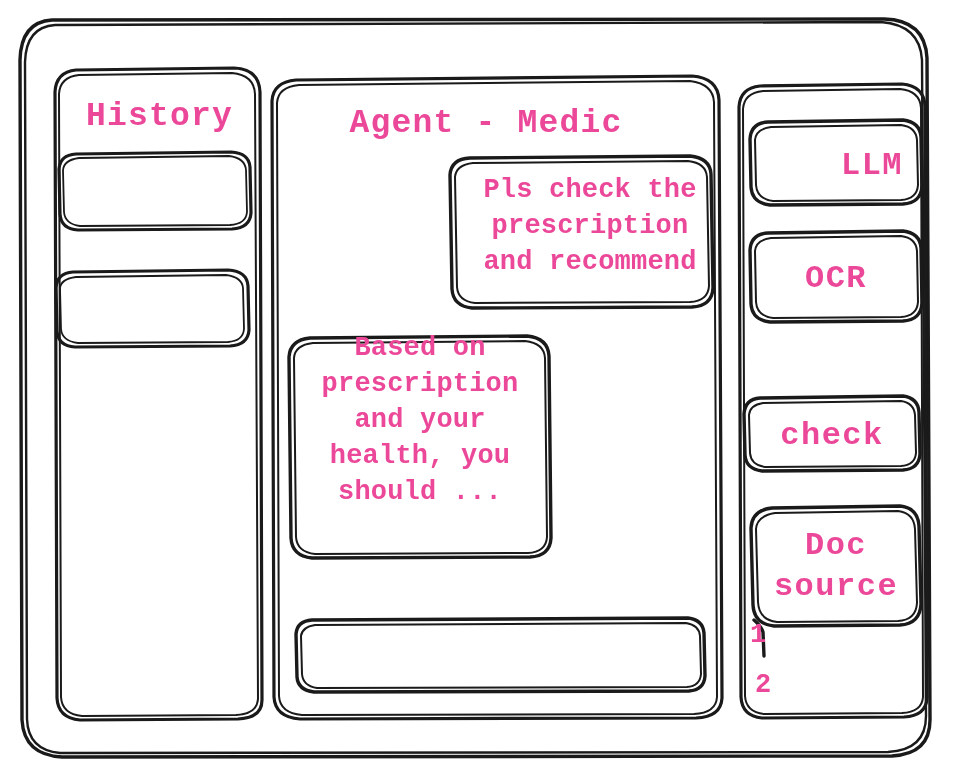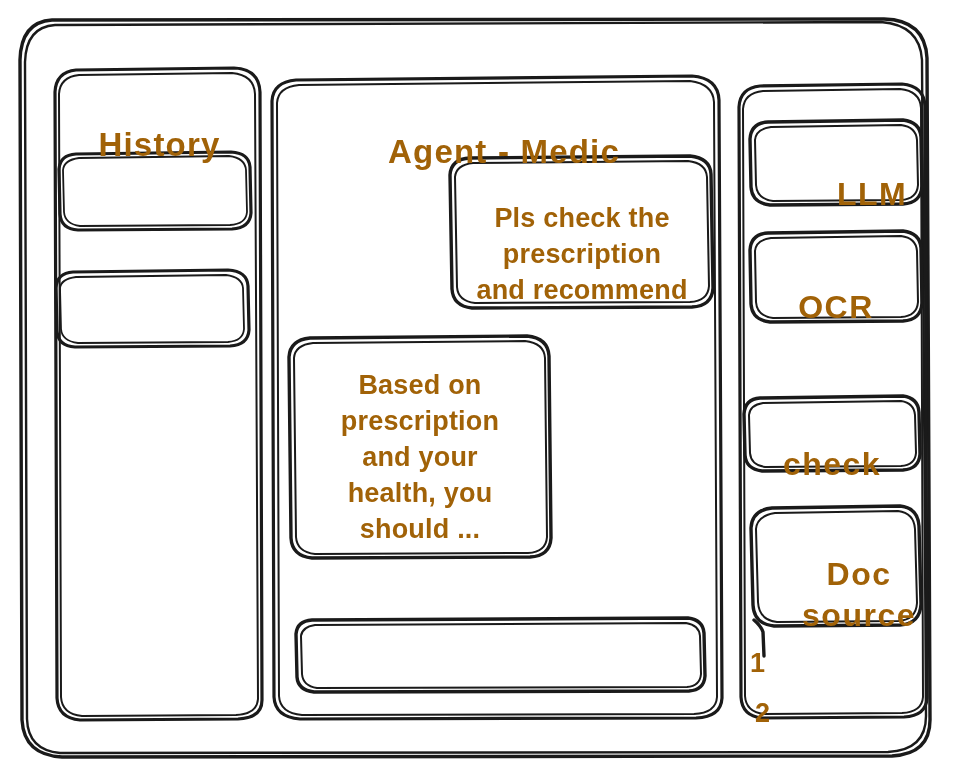--- a/index.html
+++ b/index.html
@@ -23,29 +23,28 @@
     position: absolute;
     left: 0;
     top: 0;
     width: 957px;
     height: 777px;
     pointer-events: none;
   }
   
   .label {
     position: absolute;
-    color: #a16207;
-    font-family: Liberation Sans, sans-serif;
+    color: #ec4899;
+    font-family: Liberation Mono, monospace;
     font-weight: 600;
     letter-spacing: 0.5px;
     text-align: center;
     line-height: 1.28;
     white-space: pre-line;
     user-select: none;
-    margin-top: 28px;
   }
   .panel-title {
     font-size: 33px;
     font-weight: 700;
     letter-spacing: 1.2px;
   }
   .bubble-text {
     font-size: 27px;
     font-weight: 600;
     letter-spacing: 0.2px;
@@ -125,48 +124,48 @@
   <div class="label panel-title" style="left:57px; top:96px; width:205px;">History</div>
 
   <button class="hit" style="left:59px; top:152px; width:192px; height:78px;">
     <span class="label" style="left:0; top:26px; width:192px; font-size:22px;"></span>
   </button>
 
   <button class="hit" style="left:56px; top:270px; width:193px; height:77px;">
     <span class="label" style="left:0; top:26px; width:193px; font-size:22px;"></span>
   </button>
 
-  <div class="label panel-title" style="left:274px; top:103px; width:448px;padding-left:6px;">Agent - Medic</div>
+  <div class="label panel-title" style="left:262px; top:103px; width:448px;">Agent - Medic</div>
 
-  <div class="label bubble-text" style="left:452px; top:173px; width:260px;">Pls check the
+  <div class="label bubble-text" style="left:452px; top:173px; width:260px;padding-left:8px;">Pls check the
 prescription
 and recommend</div>
 
-  <div class="label bubble-text" style="left:291px; top:340px; width:258px;">Based on
+  <div class="label bubble-text" style="left:291px; top:331px; width:258px;">Based on
 prescription
 and your
 health, you
 should ...</div>
 
   <input class="hit" type="text" autocomplete="off" style="left: 298px; top: 621px; width: 404px; height: 69px; border: 0px; outline: 0px; background: transparent; font-size: 22px; padding: 0px 18px; box-sizing: border-box;" placeholder="">
 
   <button class="hit" style="left:750px; top:120px; width:172px; height:85px;">
     <span class="label tool-text" style="left:0; top:26px; width:172px;padding-left:36px;">LLM</span>
   </button>
 
   <button class="hit" style="left:750px; top:231px; width:172px; height:91px;">
     <span class="label tool-text" style="left:0; top:28px; width:172px;">OCR</span>
   </button>
 
   <button class="hit" style="left:744px; top:396px; width:176px; height:75px;">
     <span class="label tool-text" style="left:0; top:20px; width:176px;">check</span>
   </button>
 
   <button class="hit" style="left:751px; top:506px; width:170px; height:120px;">
-    <span class="label tool-text" style="left:0; top:20px; width:170px;padding-left:23px;">Doc
+    <span class="label tool-text" style="left:0; top:20px; width:170px;">Doc
 source</span>
   </button>
 
   <svg style="position:absolute; left:748px; top:614px; width:40px; height:90px;" viewBox="0 0 40 90" fill="none" stroke="#1a1a1a" stroke-width="3.4" stroke-linecap="round">
     <path d="M 6 6 Q 13 12 15 18 L 16 42"></path>
   </svg>
 
   <div class="label src-num" style="left:750px; top:618px; width:28px; text-align:left;">1</div>
 
   <div class="label src-num" style="left:755px; top:668px; width:28px; text-align:left;">2</div>

